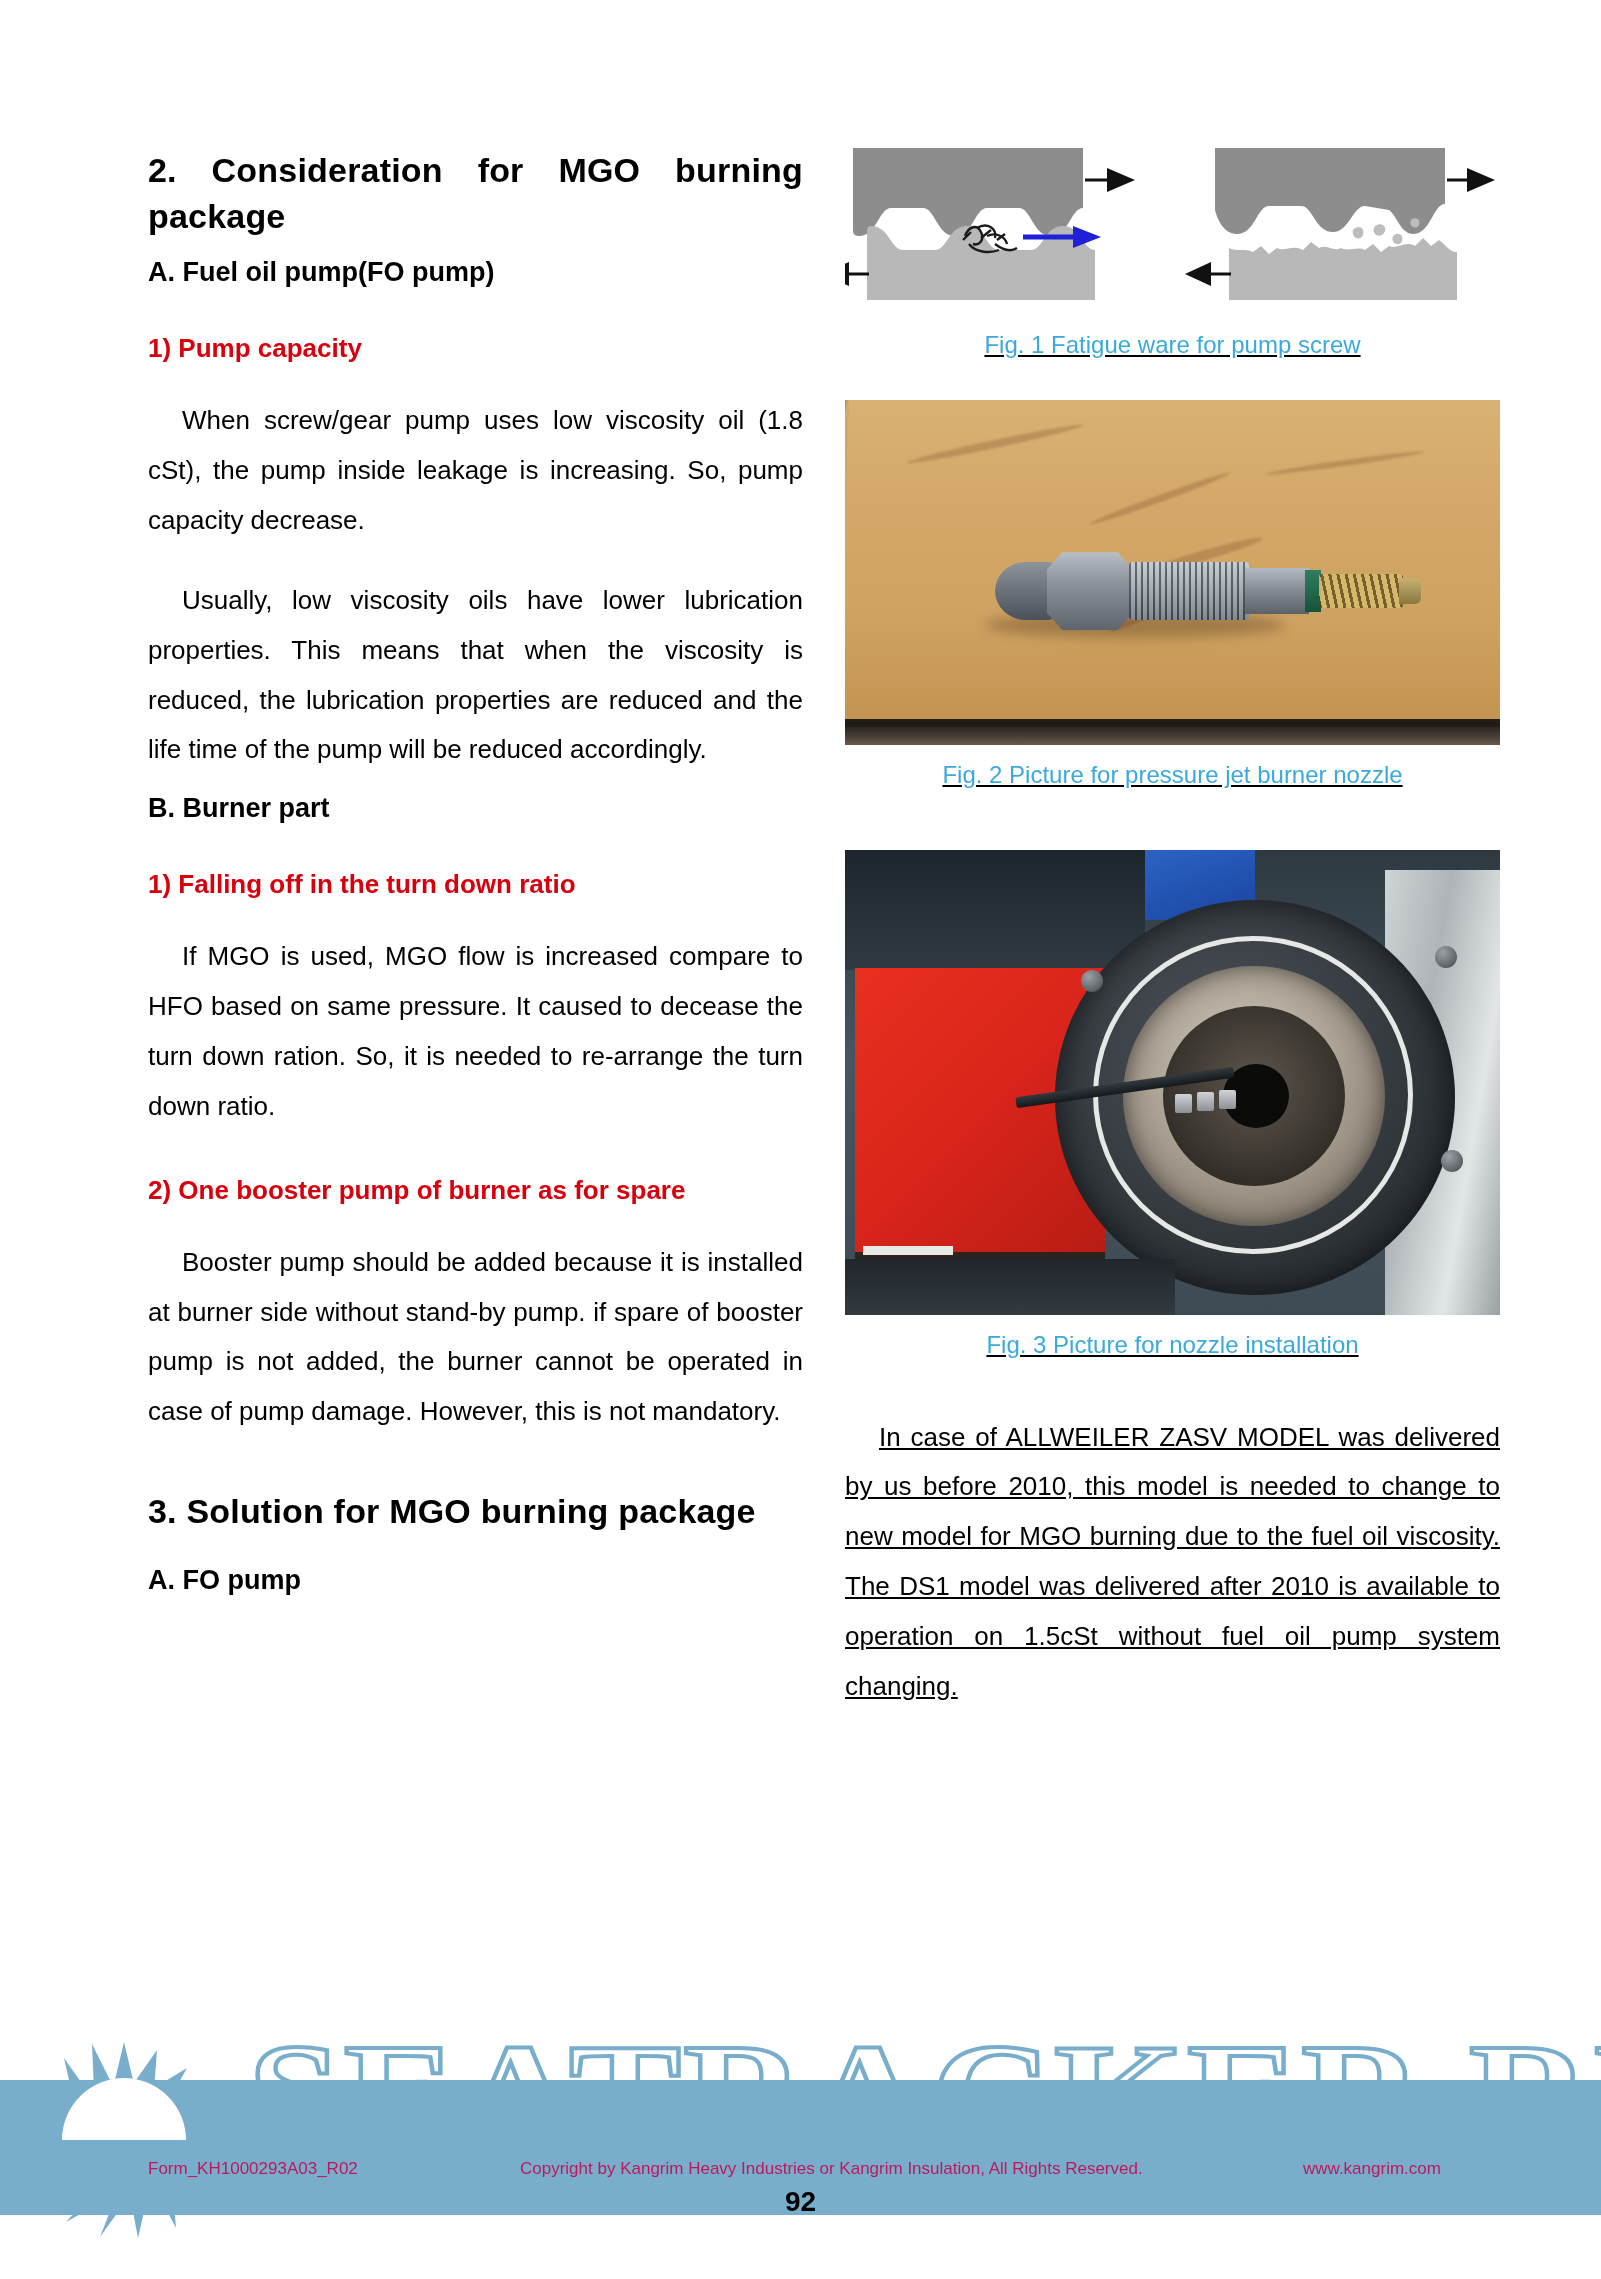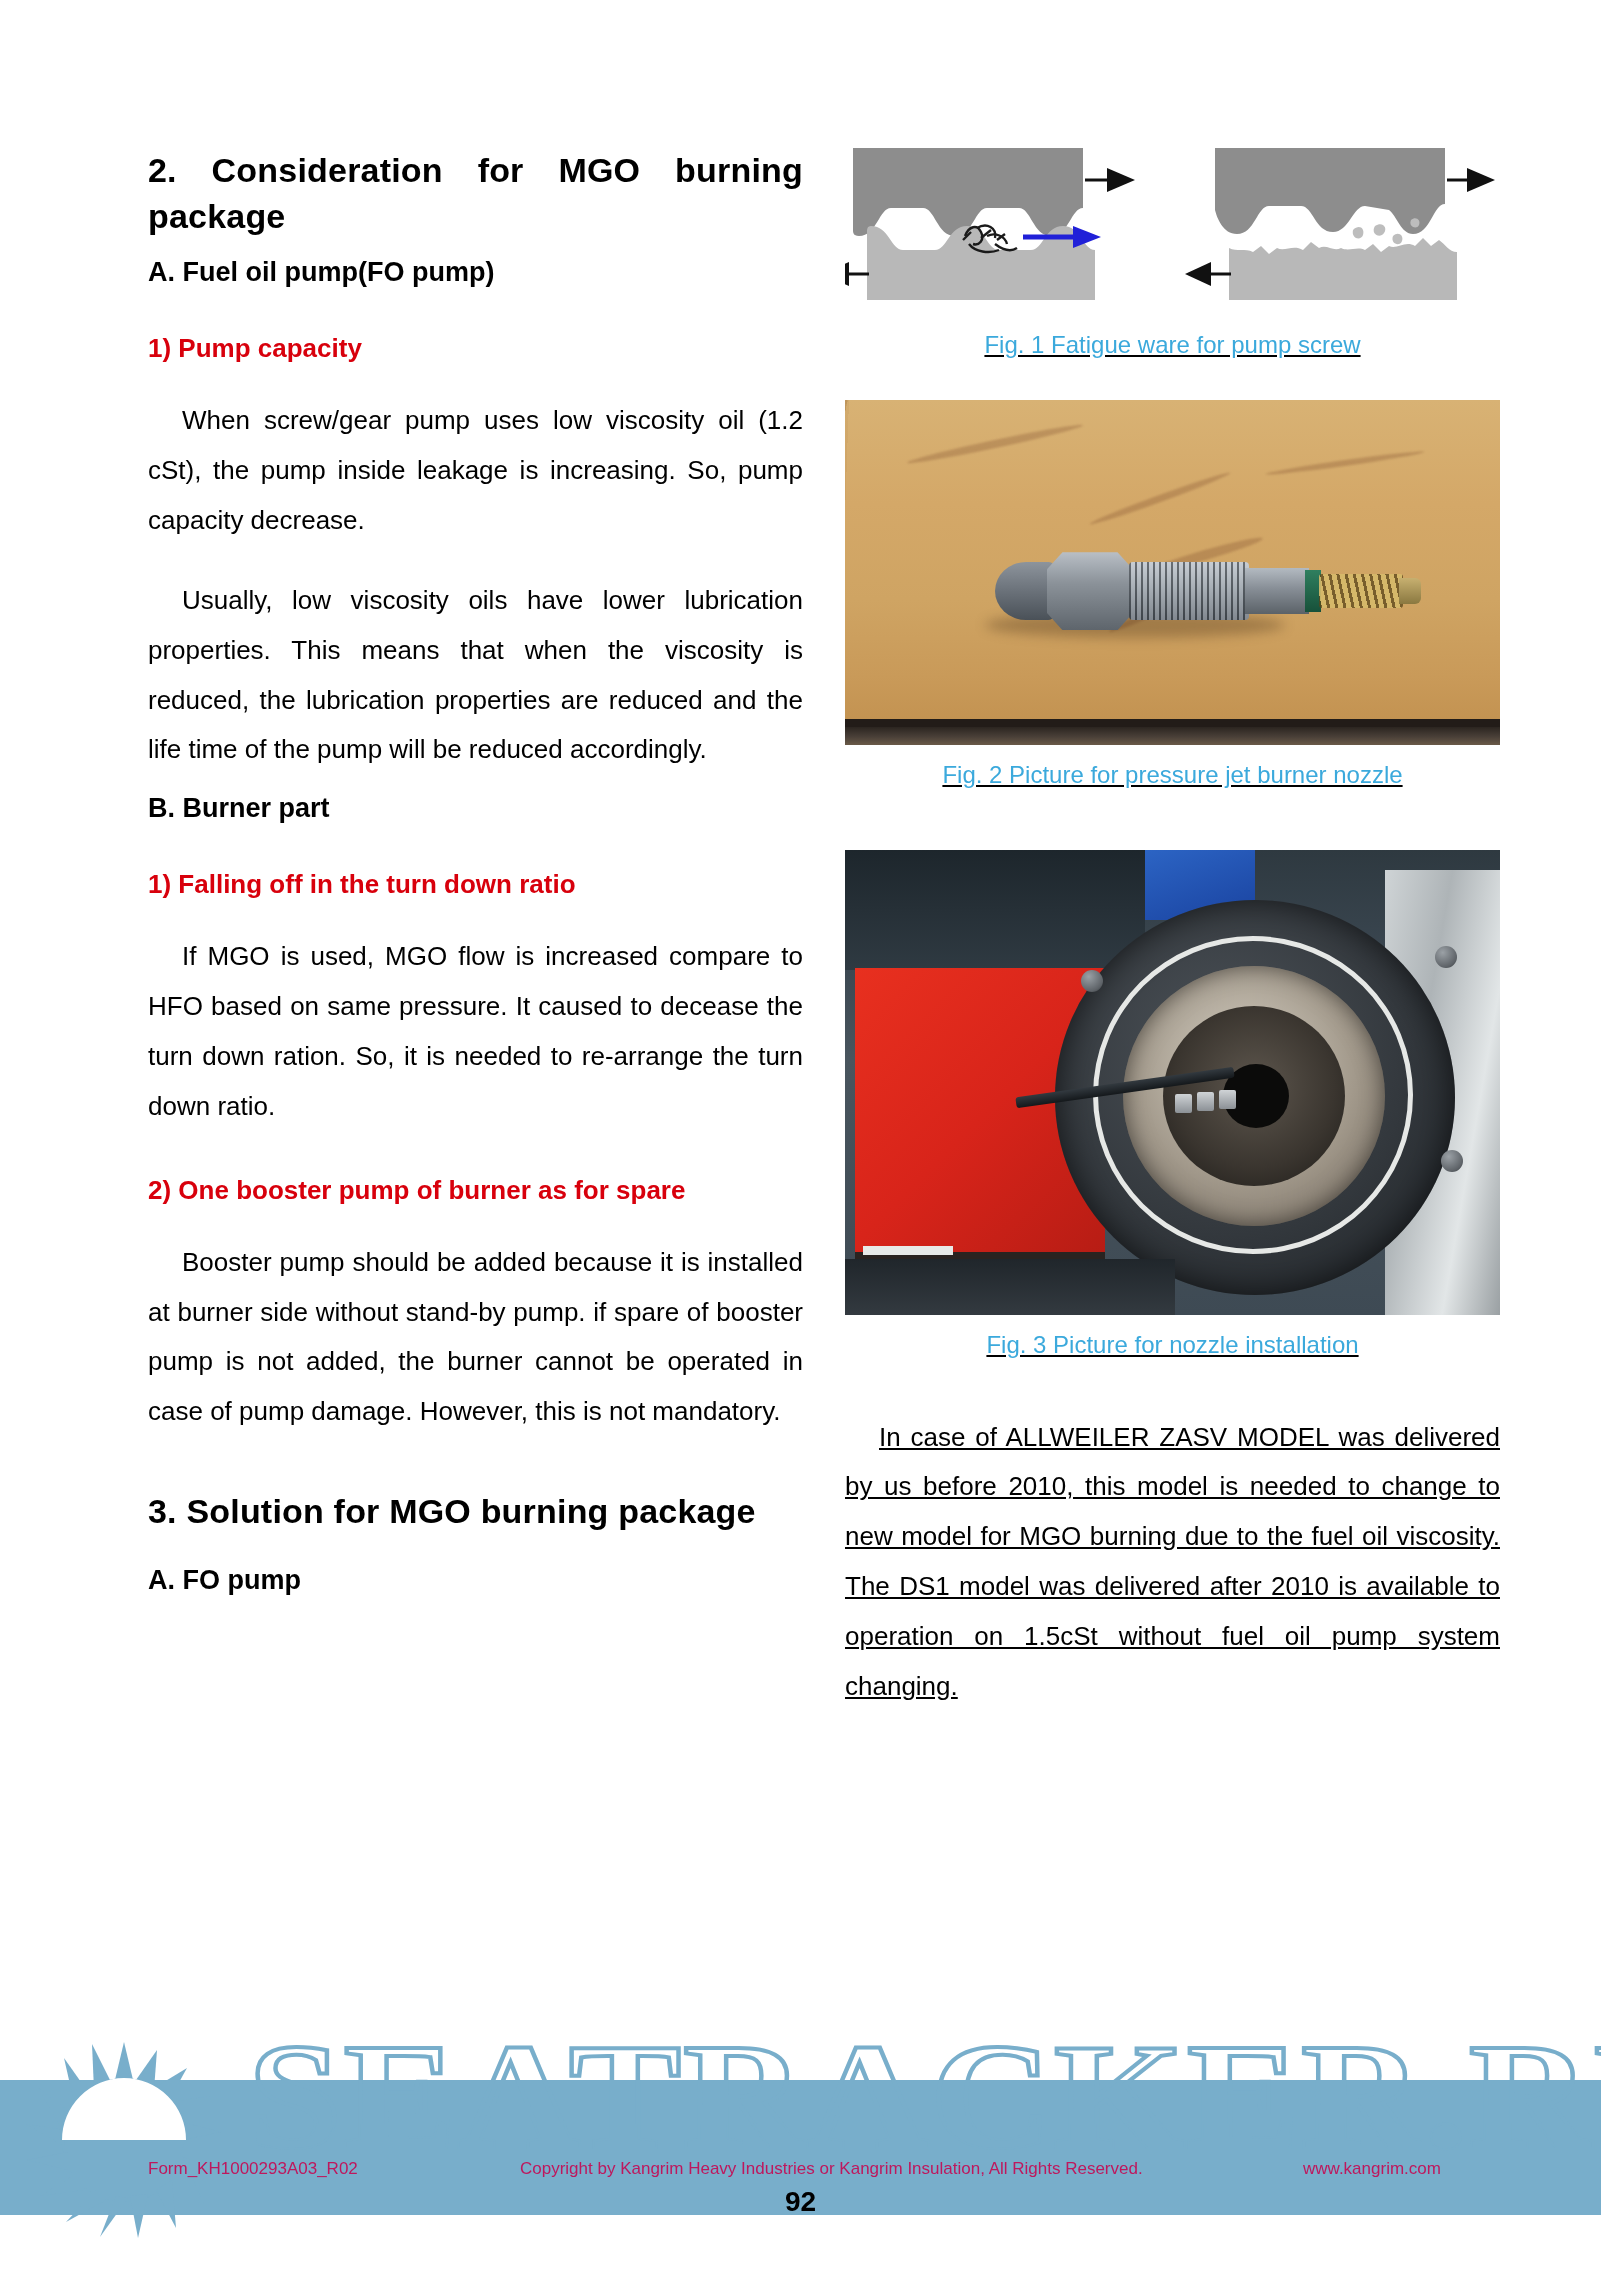--- a/index.html
+++ b/index.html
@@ -330,21 +330,21 @@
 <div class="page">
 
   <div class="col-left">
 
     <h1 class="h-main">2. Consideration for MGO burning package</h1>
 
     <h2 class="h-sub">A. Fuel oil pump(FO pump)</h2>
 
     <h3 class="h-red">1) Pump capacity</h3>
 
-    <p class="body last">When screw/gear pump uses low viscosity oil (1.2 cSt), the pump inside leakage is increasing. So, pump capacity decrease.</p>
+    <p class="body last">When screw/gear pump uses low viscosity oil (1.8 cSt), the pump inside leakage is increasing. So, pump capacity decrease.</p>
 
 
     <p class="body last">Usually, low viscosity oils have lower lubrication properties. This means that when the viscosity is reduced, the lubrication properties are reduced and the life time of the pump will be reduced accordingly.</p>
 
     <h2 class="h-sub">B. Burner part</h2>
 
     <h3 class="h-red">1) Falling off in the turn down ratio</h3>
 
     <p class="body last">If MGO is used, MGO flow is increased compare to HFO based on same pressure. It caused to decease the turn down ration. So, it is needed to re-arrange the turn down ratio.</p>
 

